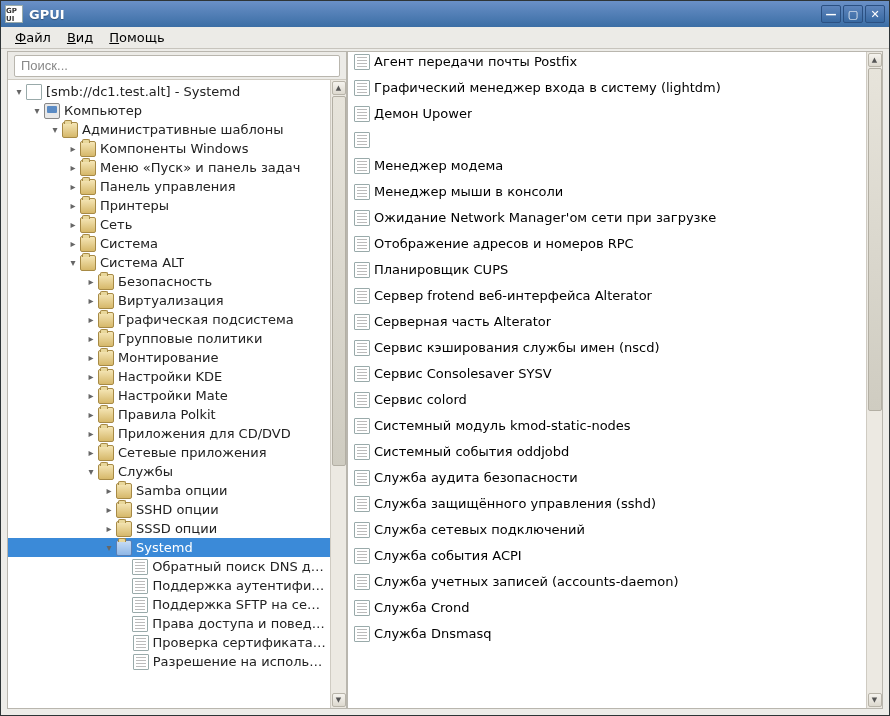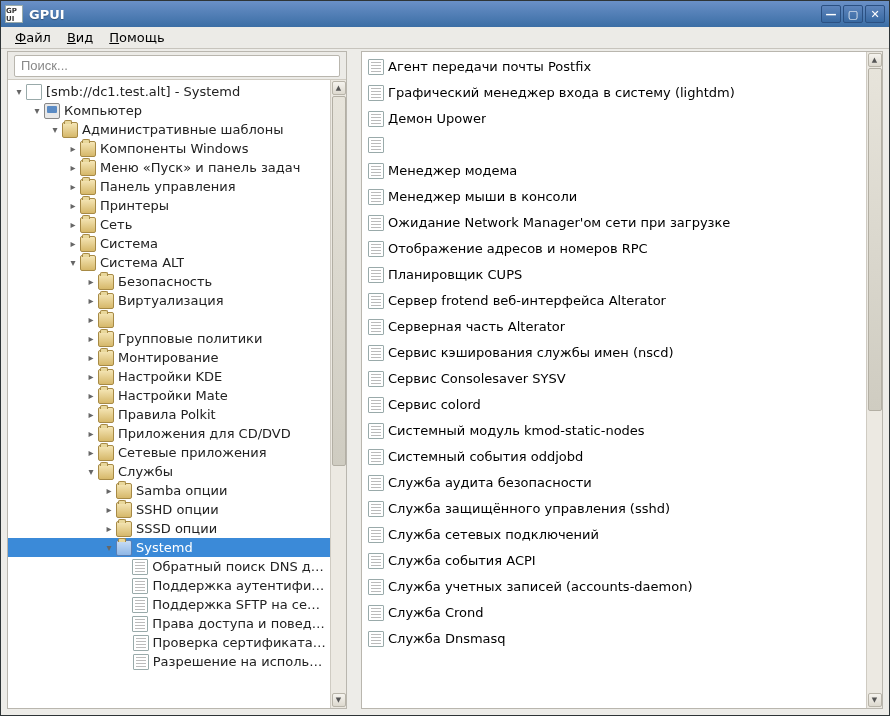--- a/index.html
+++ b/index.html
@@ -30,21 +30,21 @@
   .wbtn span{font-size:11px;color:#fff;line-height:1}
   
   .menubar{height:22px;background:#ecebe7;border-bottom:1px solid #c7c4bd;display:flex;align-items:center;padding:0 8px;gap:4px}
   .menubar .mitem{padding:3px 6px;border-radius:3px;cursor:pointer}
   .mhot{text-decoration:underline}
   
   .toolbar{height:28px;background:#ecebe7;display:flex;align-items:center;padding:2px 6px}
   .toolbar input{flex:1;height:22px;border:1px solid #b9b6ae;border-radius:2px;background:#fff;padding:0 6px;color:#888;font-size:13px;min-width:0}
   .toolbar input::placeholder{color:#888}
   
-  .content{flex:1;display:flex;padding:2px 6px 6px 6px;gap:14px;min-height:0}
+  .content{flex:1;display:flex;padding:2px 6px 6px 6px;gap:0;min-height:0}
   .panel{background:#fff;border:1px solid #b9b6ae;position:relative;display:flex;flex-direction:column;min-height:0}
   .panel-left{width:340px}
   .panel-right{flex:1}
   .scrollbar-v{width:16px;background:#ece9e2;border-left:1px solid #cfcbc2;display:flex;flex-direction:column;align-items:center}
   .sb-btn{width:14px;height:14px;margin:1px;background:linear-gradient(#f5f3ee,#ddd9cf);border:1px solid #b8b4a9;border-radius:2px;display:flex;align-items:center;justify-content:center;cursor:pointer;font-size:7px;color:#555}
   .sb-track{flex:1;width:14px;position:relative;margin:0 1px}
   .sb-thumb{position:absolute;width:100%;background:linear-gradient(#e7e4db,#cfccc1);border:1px solid #b3afa4;border-radius:2px}
   .pane-body{display:flex;flex:1;min-height:0}
   .pane-inner{flex:1;overflow:hidden;padding-top:2px}
   
@@ -65,21 +65,21 @@
   .ico-doc::after{content:"";position:absolute;top:2px;left:2px;right:2px;height:1px;background:#bbb;box-shadow:0 3px 0 #bbb,0 6px 0 #bbb,0 9px 0 #bbb}
   .ico-pc{
     background:#e8e8e8;border:1px solid #888;border-radius:2px;
   }
   .ico-pc::after{content:"";position:absolute;top:2px;left:2px;right:2px;bottom:5px;background:#5b8bc4;border-radius:1px}
   .ico-node{
     background:#fff;border:1px solid #9aa;border-radius:1px;
   }
   .label{overflow:hidden;text-overflow:ellipsis}
   
-  .list-row{display:flex;align-items:center;height:26px;padding:0 6px;border-bottom:1px solid transparent;cursor:pointer;white-space:nowrap}
+  .list-row{display:flex;height:26px;padding:0 6px;border-bottom:1px solid transparent;cursor:pointer;white-space:nowrap}
 </style>
 </head>
 <body>
 
 <div class="window">
 
   <div class="titlebar">
     <div class="appicon">GP
 UI</div>
     <div class="titlebar-title">GPUI</div>
@@ -176,20 +176,21 @@
                   <span class="label">Безопасность</span>
                 </div>
                 <div class="tree-row" style="padding-left: 76px;">
                   <span class="tw">▸</span>
                   <span class="ico ico-folder"></span>
                   <span class="label">Виртуализация</span>
                 </div>
                 <div class="tree-row" style="padding-left: 76px;">
                   <span class="tw">▸</span>
                   <span class="ico ico-folder"></span>
+                  <span class="label">Графическая подсистема</span>
                 </div>
                 <div class="tree-row" style="padding-left: 76px;">
                   <span class="tw">▸</span>
                   <span class="ico ico-folder"></span>
                   <span class="label">Групповые политики</span>
                 </div>
                 <div class="tree-row" style="padding-left: 76px;">
                   <span class="tw">▸</span>
                   <span class="ico ico-folder"></span>
                   <span class="label">Монтирование</span>

